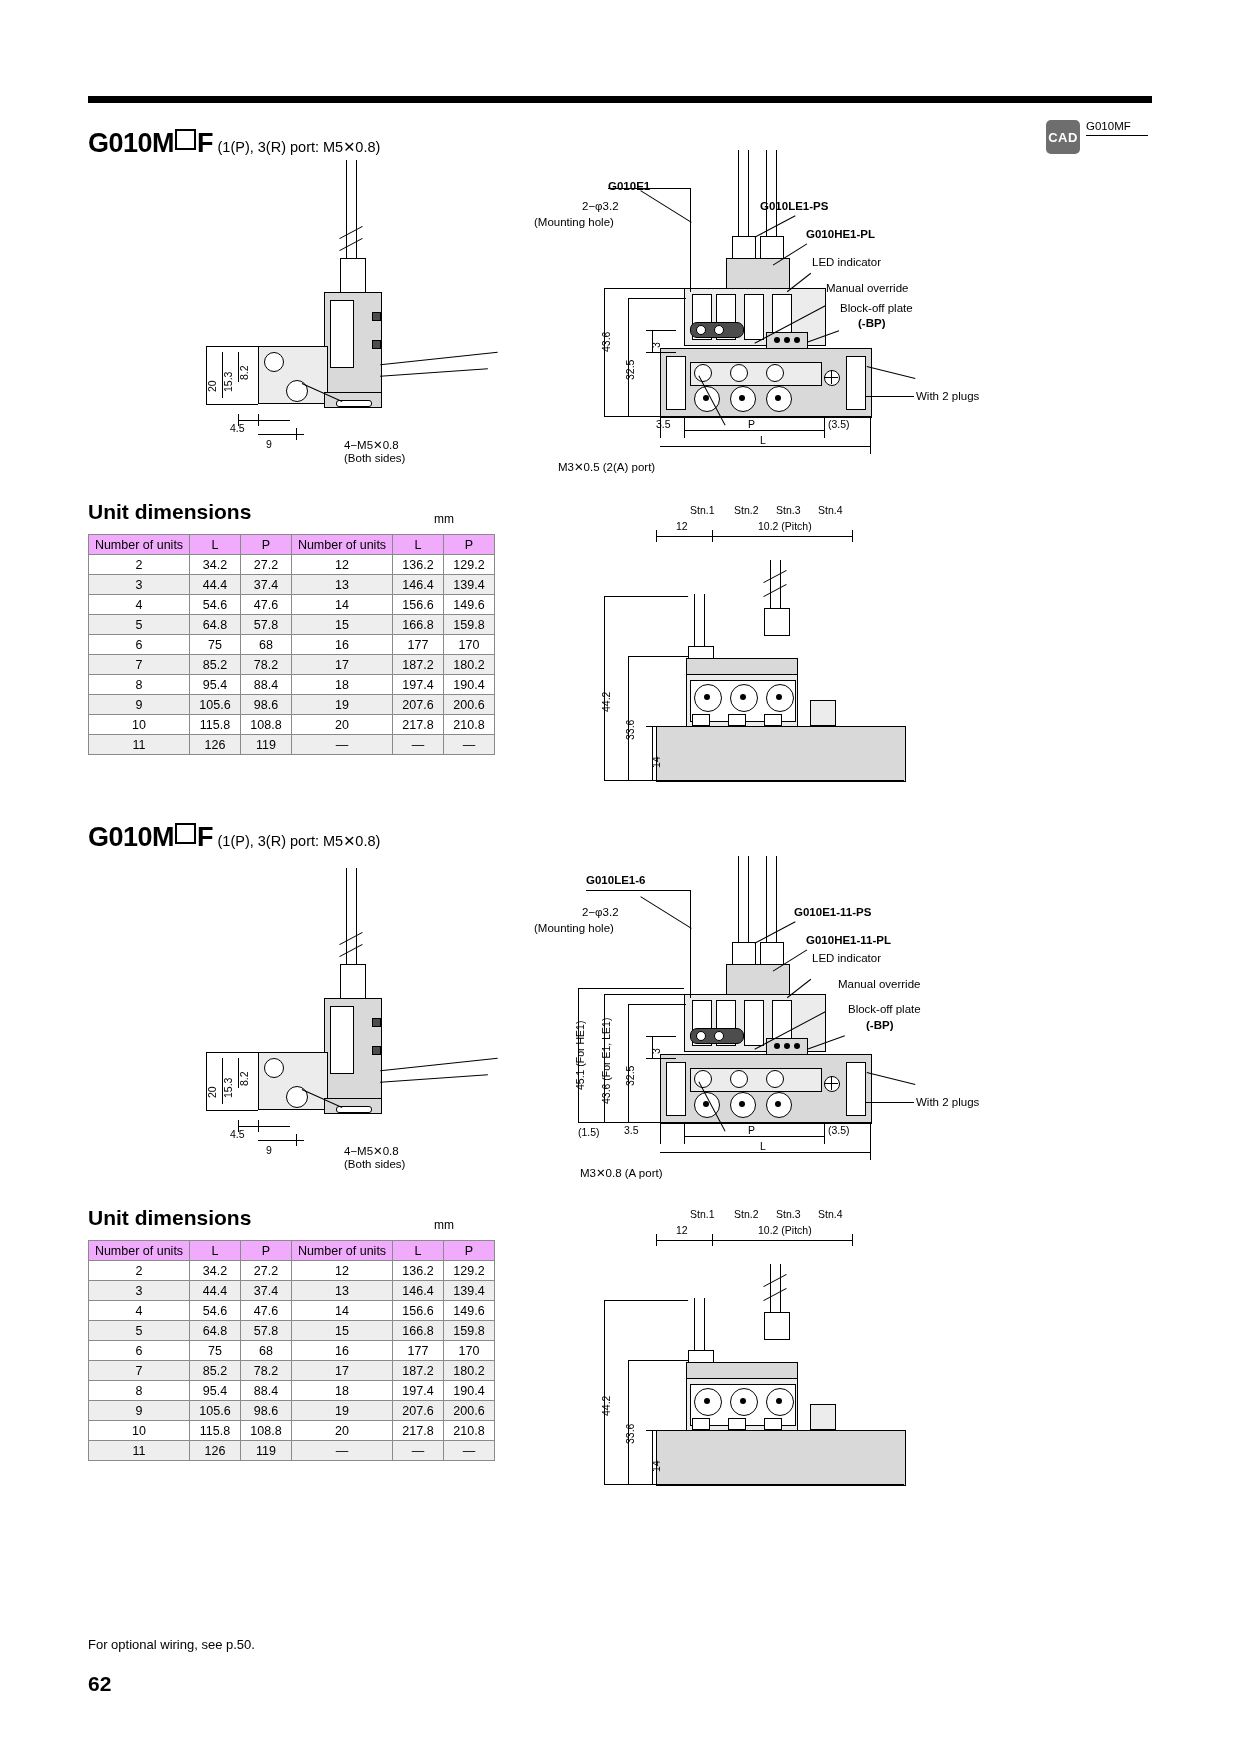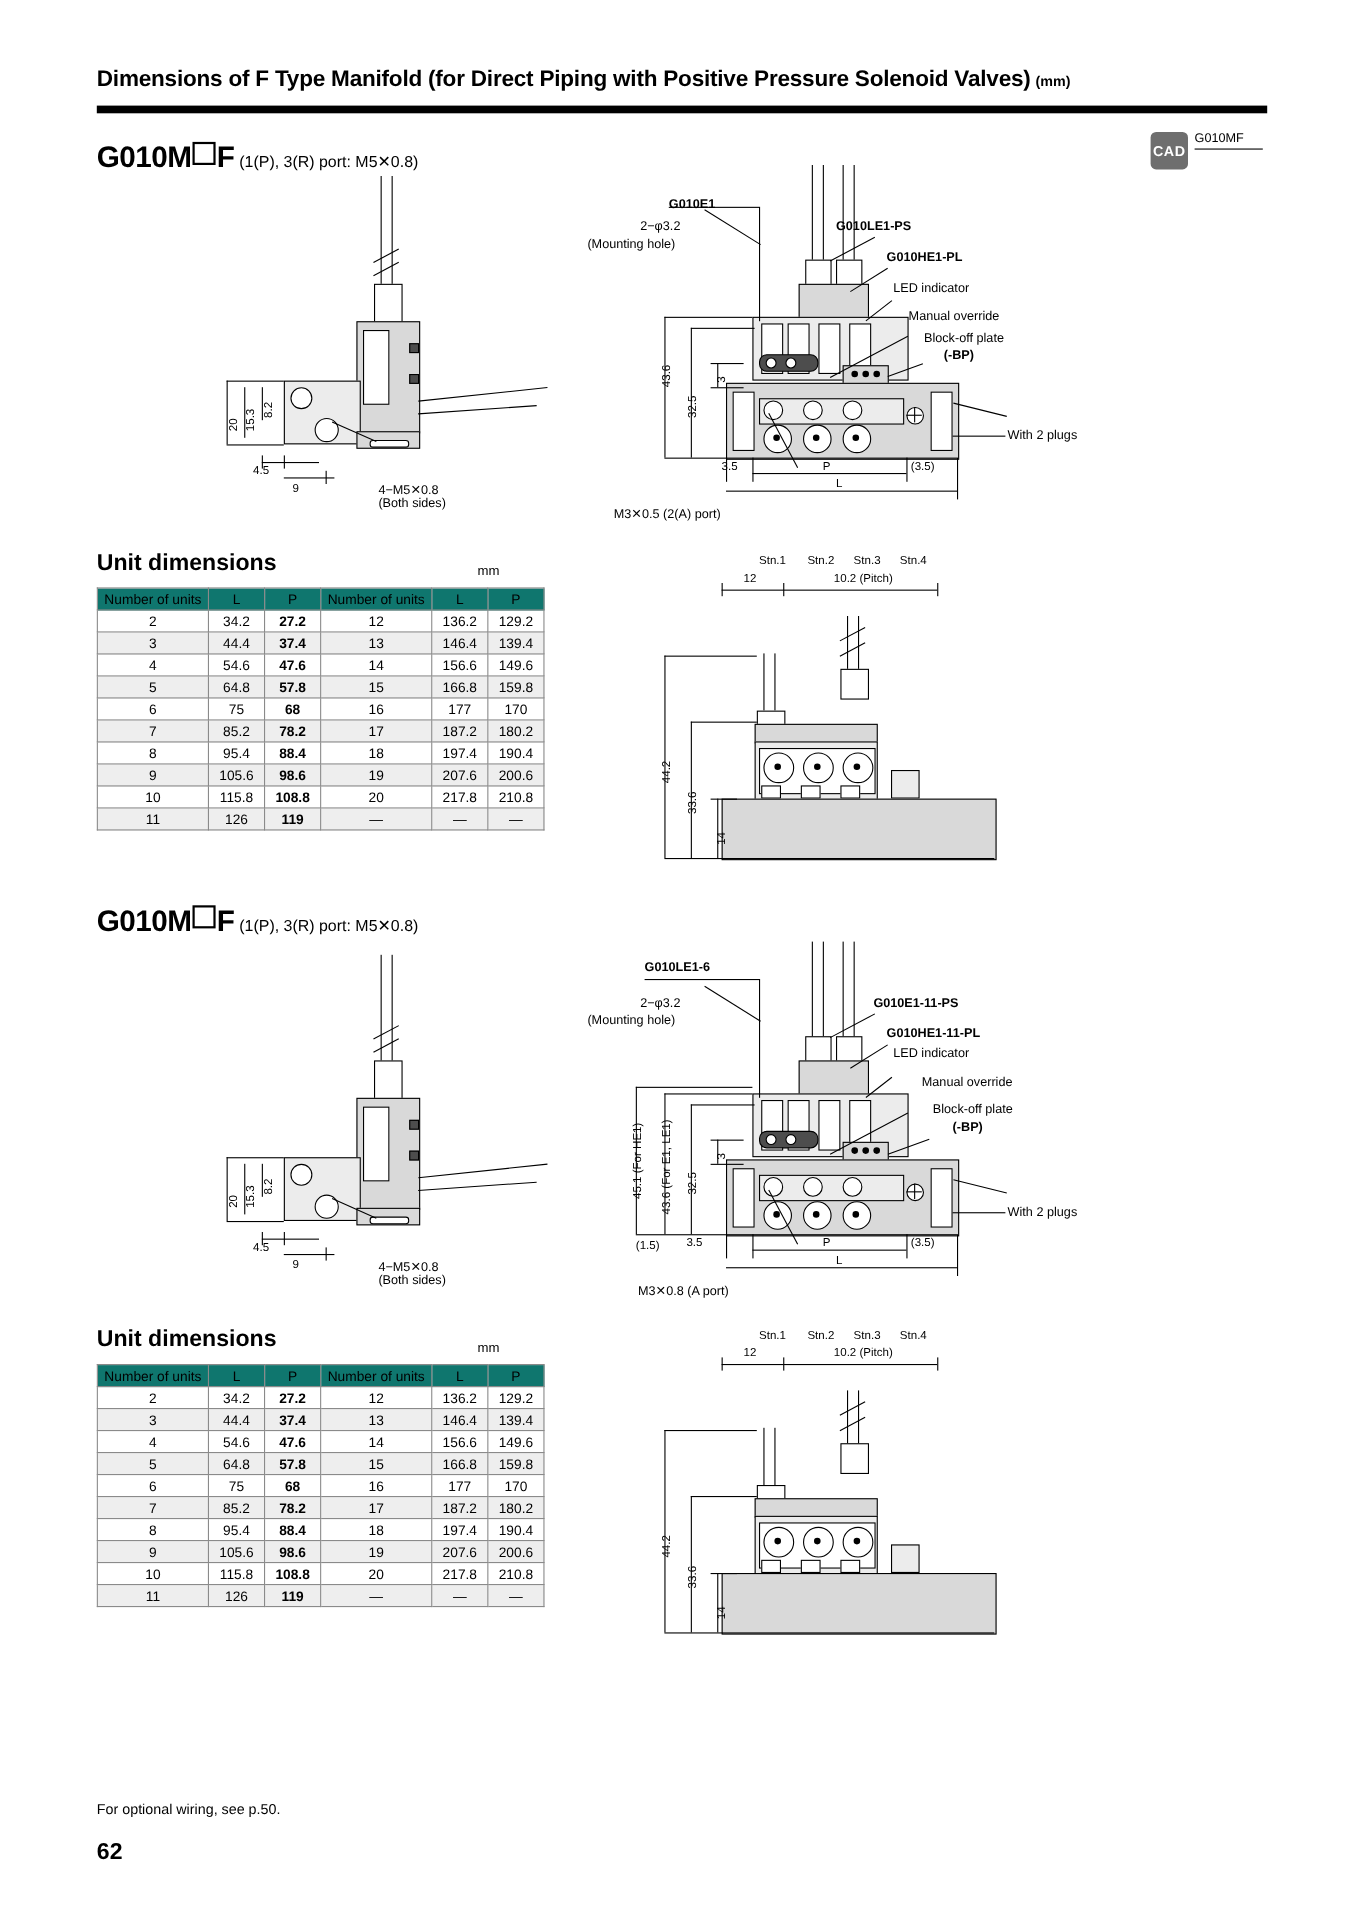--- a/index.html
+++ b/index.html
@@ -34,25 +34,25 @@
 
   
   .notebox{position:absolute;border:1px solid #000;background:#fff;font-size:13px;
            display:flex;align-items:center;padding:0 10px;}
 
   
   .ud-title{position:absolute;font-size:21px;font-weight:bold;}
   .ud-mm{position:absolute;font-size:12px;}
   table.ud{position:absolute;border-collapse:collapse;font-size:12.5px;}
   table.ud th,table.ud td{border:1px solid #8a8a8a;text-align:center;padding:1px 0;height:17px;}
-  table.ud th{background:#0f766e;font-weight:normal;}
+  table.ud th{background:#f0abfc;font-weight:normal;}
   table.ud tr.alt td{background:#eeeeee;}
   table.ud td.c0{width:100px;}
   table.ud td.c1{width:50px;}
-  table.ud td.c2{width:50px;font-weight:bold;}
+  table.ud td.c2{width:50px;}
   table.ud td.c3{width:100px;}
   table.ud td.c4{width:50px;}
   table.ud td.c5{width:50px;}
 
   
   .t{position:absolute;font-size:11.5px;white-space:nowrap;}
   .tb{position:absolute;font-size:11.5px;font-weight:bold;white-space:nowrap;}
   .t9{position:absolute;font-size:10.5px;white-space:nowrap;}
   .rot{transform-origin:left top;transform:rotate(-90deg);}
 
@@ -68,24 +68,20 @@
   .dot{position:absolute;border-radius:50%;background:#000;}
 
   .footer-note{position:absolute;left:88px;top:1637px;font-size:13px;}
   .pageno{position:absolute;left:88px;top:1672px;font-size:21px;font-weight:bold;}
 </style>
 </head>
 <body>
 
 <div class="page">
 
-  <div class="hdr">
-    <span class="title">Dimensions of F Type Manifold (for Direct Piping with Positive Pressure Solenoid Valves)</span>
-    <span class="mm">(mm)</span>
-  </div>
   <div class="rule"></div>
 
   <div class="cadbox">
     <span>CAD</span>
   </div>
   <div class="cadlabel">G010MF</div>
   <div class="cadline"></div>
 
   <div class="model" style="left:88px;top:128px;">
     <span class="big">G010M</span><span class="sq"></span><span class="big">F</span>

